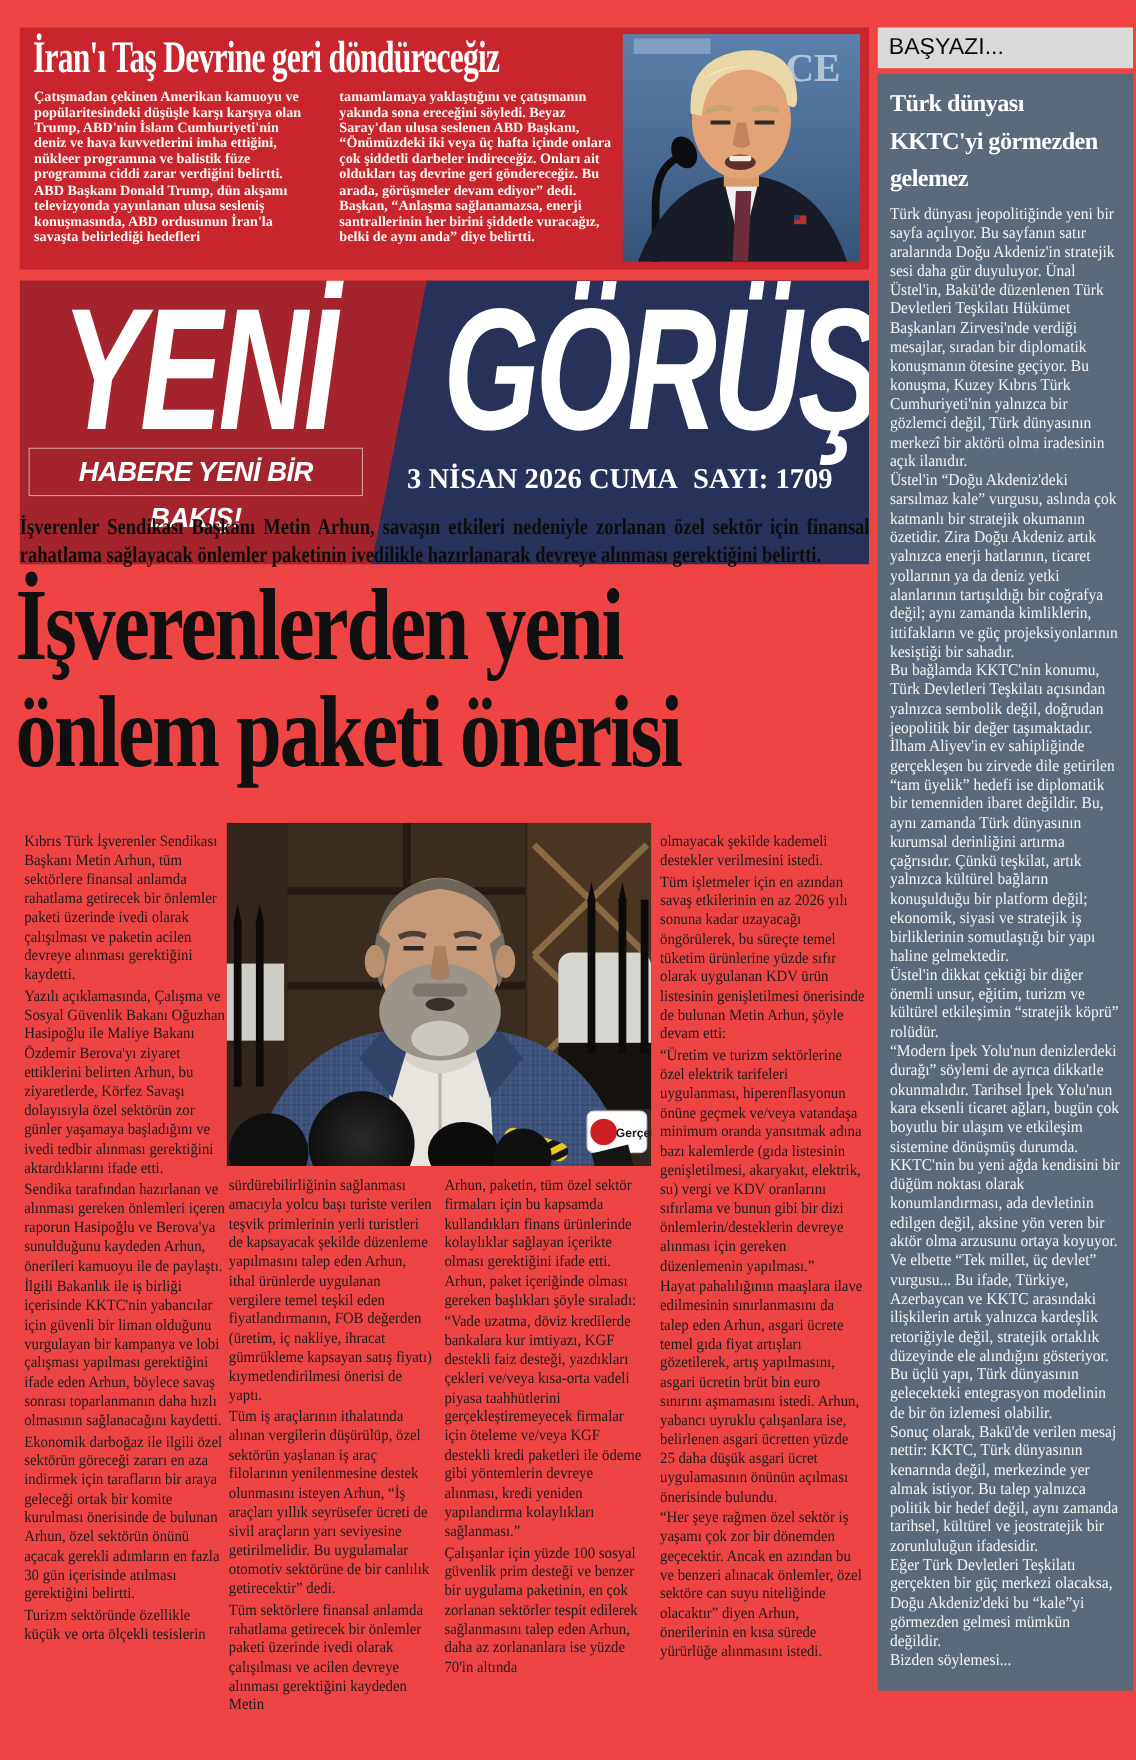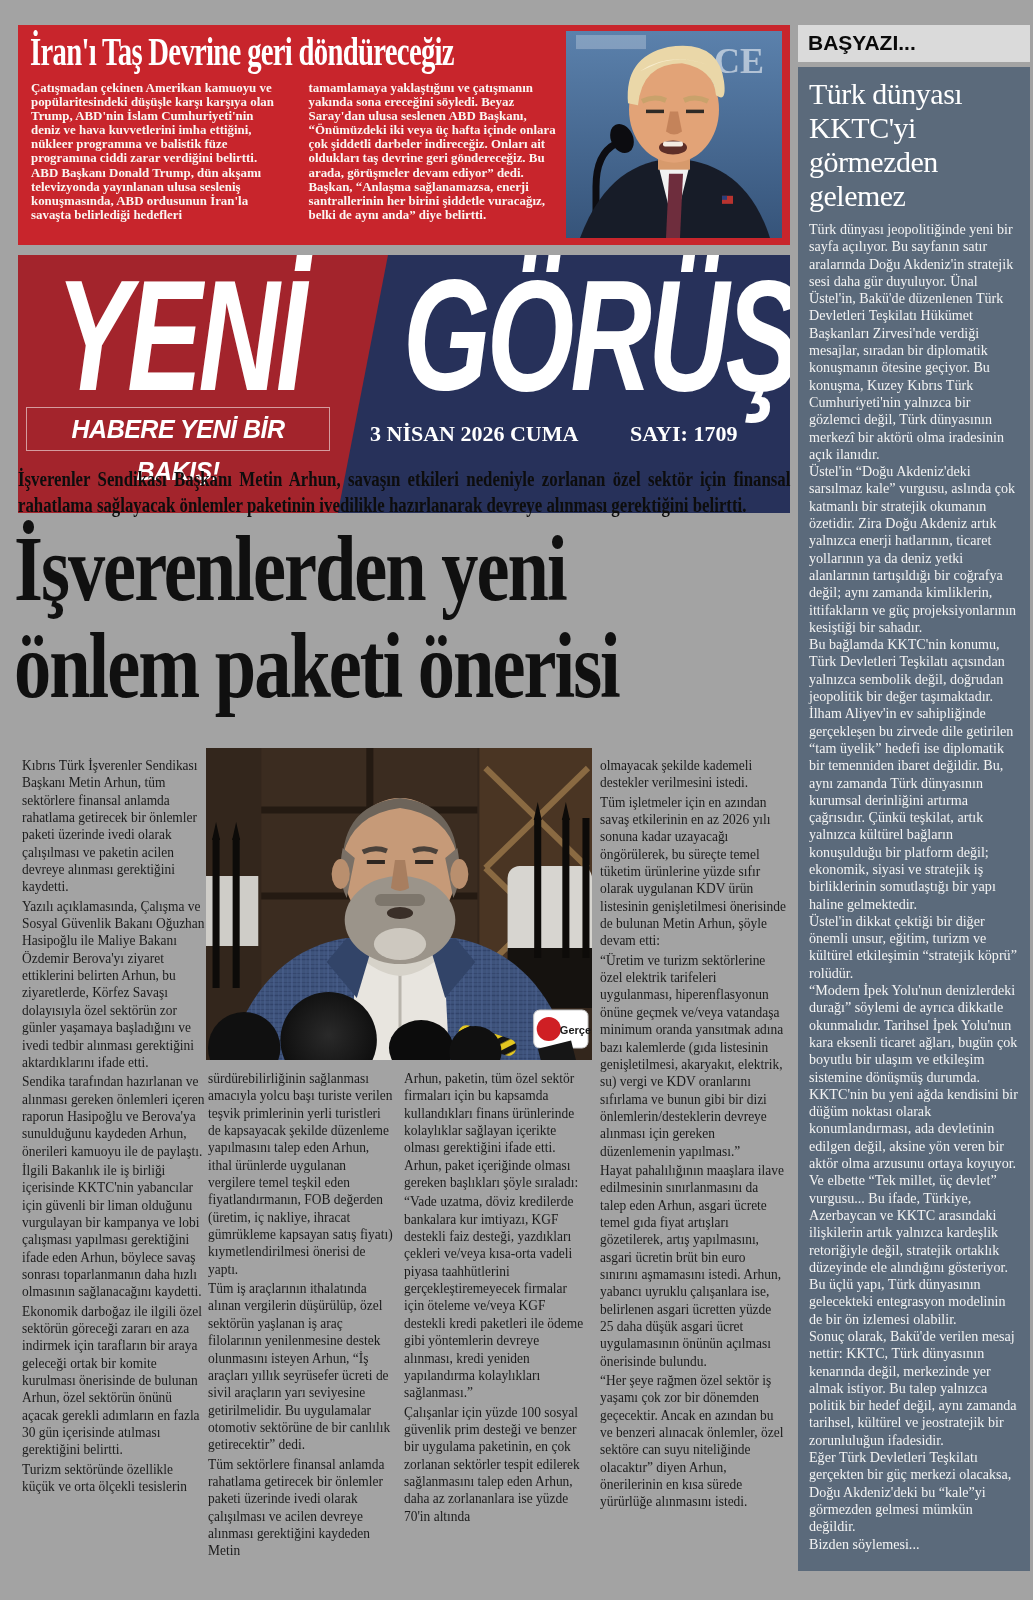--- a/index.html
+++ b/index.html
@@ -1,16 +1,16 @@
 <!DOCTYPE html>
 <html><head>
 <meta charset="utf-8">
 <style>
   html,body{margin:0;padding:0;background:#e9e9e9;}
-  .page{position:relative;width:1033px;height:1600px;background:#a3a3a3;overflow:hidden;
+  .page{position:relative;width:1033px;height:1600px;background:#ef4444;overflow:hidden;
         font-family:"Liberation Serif", serif;margin:0 auto;}
 
   
   .top-story{position:absolute;left:18px;top:25px;width:772px;height:220px;background:#c8252c;color:#fff;}
   .ts-title{position:absolute;left:12px;top:2px;width:740px;margin:0;
             font-size:41px;font-weight:700;letter-spacing:-1px;white-space:nowrap;
             transform:scaleX(.70);transform-origin:left top;}
   .ts-cols{position:absolute;left:13px;top:56px;width:528px;display:flex;gap:27px;}
   .ts-col{margin:0;width:256px;font-size:12.9px;line-height:14.1px;font-weight:700;color:#fbf6f2;}
   .ts-photo{position:absolute;top:6px;right:8px;width:216px;height:207px;display:block;}
@@ -20,21 +20,21 @@
   .mh-navy{position:absolute;top:0;bottom:0;left:370px;right:-80px;background:#27315a;
            transform:skewX(-11deg);transform-origin:top left;}
   .mh-title{position:absolute;top:2px;margin:0;color:#fff;font-family:"Liberation Sans",sans-serif;
             font-style:italic;font-weight:700;font-size:150px;line-height:150px;letter-spacing:-5px;
             transform:scale(.75,1.05);transform-origin:left top;white-space:nowrap;}
   .mh-yeni{left:38px;}
   .mh-gorus{left:385px;}
   .mh-tagline{position:absolute;left:8px;top:152px;width:302px;height:42px;border:1px solid rgba(255,255,255,.55);
               color:#fff;font-family:"Liberation Sans",sans-serif;font-style:italic;font-weight:700;
               font-size:25px;line-height:42px;text-align:center;letter-spacing:-.5px;}
-  .mh-date,.mh-issue{position:absolute;top:166px;color:#fff;font-weight:700;font-size:22px;white-space:nowrap;}
+  .mh-date,.mh-issue{position:absolute;top:166px;color:#fff;font-weight:700;font-size:26px;white-space:nowrap;}
   .mh-date{left:352px;}
   .mh-issue{left:612px;}
 
   
   .kicker{position:absolute;left:18px;top:466px;width:942px;margin:0;color:#0d0d0d;
           font-size:20.5px;line-height:26px;font-weight:700;text-align:justify;
           transform:scaleX(.82);transform-origin:left top;}
   .headline{position:absolute;left:14px;top:520px;width:965px;margin:0;color:#101010;
             font-size:93px;line-height:97px;font-weight:700;letter-spacing:-2.5px;
             transform:scaleX(.80);transform-origin:left top;}
@@ -45,23 +45,23 @@
   .col p{margin:0 0 2px 0;}
   .col1{left:22px;top:757px;height:843px;overflow:hidden;}
   .col2{left:208px;top:1070px;height:530px;overflow:hidden;}
   .col3{left:404px;top:1070px;height:530px;overflow:hidden;}
   .col4{left:600px;top:757px;height:843px;overflow:hidden;}
   .lead-photo{position:absolute;left:206px;top:748px;width:386px;height:312px;display:block;}
 
   
   .editorial{position:absolute;left:798px;top:25px;width:232px;}
   .ed-label{background:#dadada;color:#0a0a0a;font-family:"Liberation Sans",sans-serif;
-            font-weight:700;font-size:21px;padding:6px 10px 7px;}
+            font-weight:400;font-size:21px;padding:6px 10px 7px;}
   .ed-box{margin-top:5px;background:#5b6a7b;color:#fff;padding:8px 11px 18px;}
-  .ed-title{margin:2px 0 8px;font-size:30px;line-height:34px;font-weight:400;letter-spacing:-.5px;}
+  .ed-title{margin:2px 0 8px;font-size:22px;line-height:34px;font-weight:700;letter-spacing:-.5px;}
   .ed-body{width:223px;transform:scaleX(.94);transform-origin:left top;
            font-size:15px;line-height:17.3px;color:#f3f3f3;}
   .ed-body p{margin:0;}
 </style>
 </head>
 <body>
 
 <div class="page">
 
   <section class="top-story">

